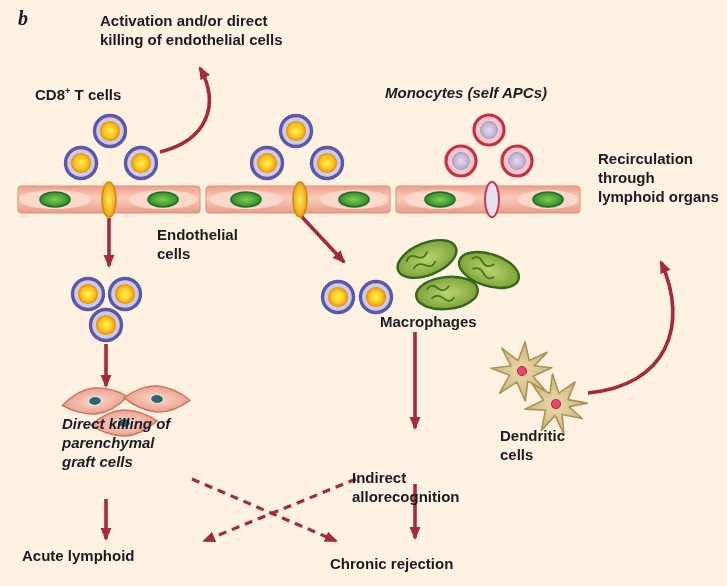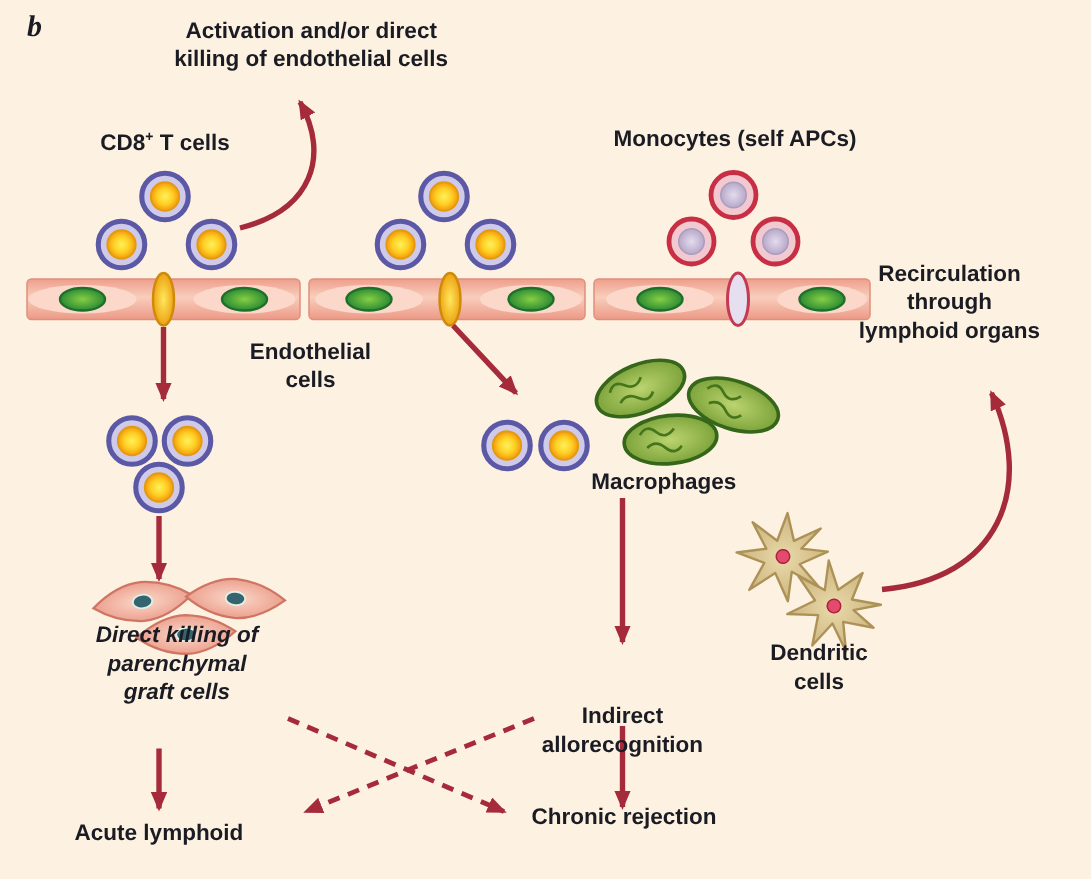--- a/index.html
+++ b/index.html
@@ -1,21 +1,21 @@
 <!DOCTYPE html>
 <html style="--background: #fdf2e1; --text: #1b1b24; --arrow: #a52a3a;"><head>
 <meta charset="utf-8">
 <style>
   :root { --background:#fdf2e1; --text:#1b1b24; --arrow:#a52a3a; }
   html,body { margin:0; padding:0; background:var(--background); }
   #fig { position:relative; width:727px; height:586px; background:var(--background);
          font-family:"Liberation Sans", sans-serif; overflow:hidden; }
   svg.layer { position:absolute; left:0; top:0; }
   .lbl { position:absolute; font-weight:700; font-size:15px; line-height:1.26;
-         color:var(--text); text-align:center; }
+         color:var(--text); }
   .lbl sup { font-size:0.62em; }
   .panel { font-family:"Liberation Serif", serif; font-style:italic;
            font-size:20px; font-weight:700; text-align:left; }
   .arrow { fill:none; stroke:var(--arrow); stroke-width:3.6; }
   .dashed { stroke-dasharray:8 6; stroke-width:3.2; }
   .arrow-fill { fill:var(--arrow); }
 </style>
 </head>
 <body>
 
@@ -172,31 +172,31 @@
 
   <div class="lbl panel" style="left:18px; top:6px; width:30px;">b</div>
 
   <div class="lbl" style="left:100px; top:12px; width:215px;">Activation and/or direct killing of endothelial cells</div>
 
   <div class="lbl" style="left:35px; top:86px; width:150px;">
     <span>CD8</span><sup>+</sup><span> T cells</span>
   </div>
 
 
-  <div class="lbl" style="left:385px; top:84px; width:210px;">Monocytes (self APCs)</div>
+  <div class="lbl" style="left:385px; top:84px; width:210px;font-style:italic;">Monocytes (self APCs)</div>
 
   <div class="lbl" style="left:157px; top:226px; width:100px;">Endothelial cells</div>
 
-  <div class="lbl" style="left:572px; top:150px; width:122px;margin-top:24px;">Recirculation through lymphoid organs</div>
+  <div class="lbl" style="left:598px; top:150px; width:122px;">Recirculation through lymphoid organs</div>
 
   <div class="lbl" style="left:380px; top:313px; width:125px;">Macrophages</div>
 
   <div class="lbl" style="left:500px; top:427px; width:92px;">Dendritic cells</div>
 
   <div class="lbl" style="left:62px; top:415px; width:112px;font-style:italic;">Direct killing of parenchymal graft cells</div>
 
   <div class="lbl" style="left:352px; top:437px; width:126px;margin-top:32px;">Indirect allorecognition</div>
 
   <div class="lbl" style="left:22px; top:547px; width:168px;">Acute lymphoid</div>
 
-  <div class="lbl" style="left:330px; top:536px; width:172px;">Chronic rejection</div>
+  <div class="lbl" style="left:330px; top:555px; width:172px;">Chronic rejection</div>
 
 </div>
 
 </body></html>

